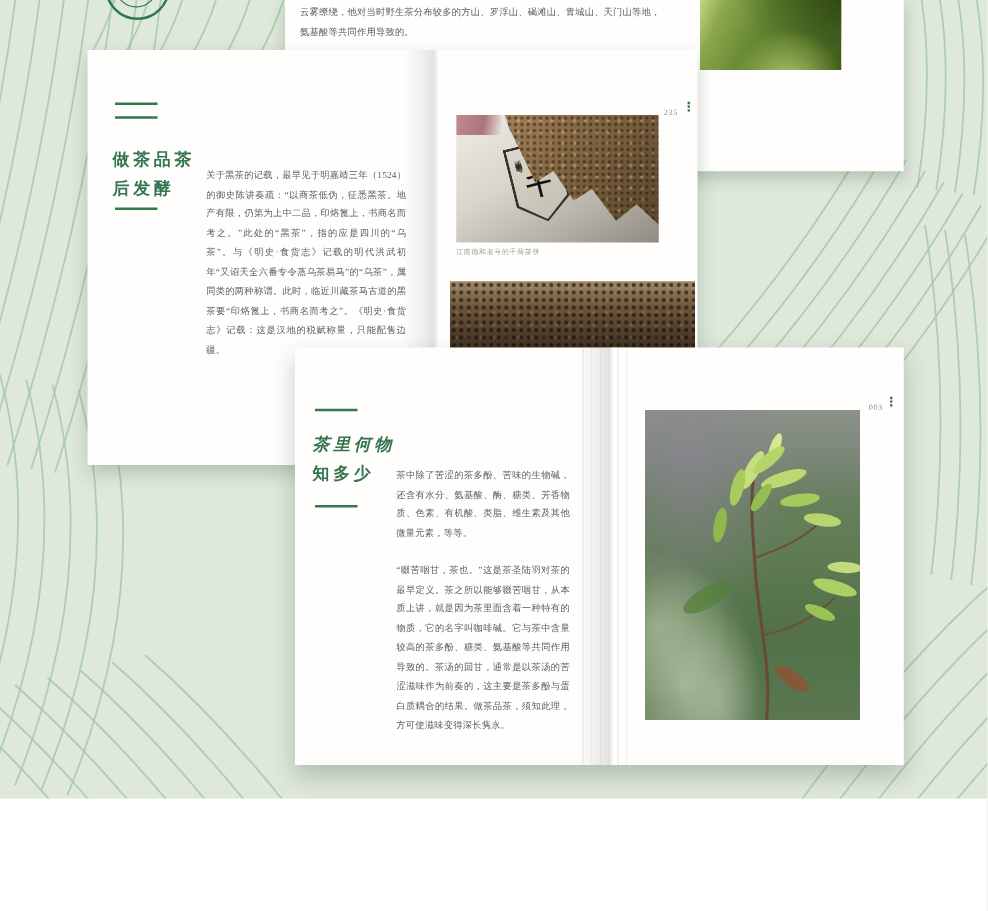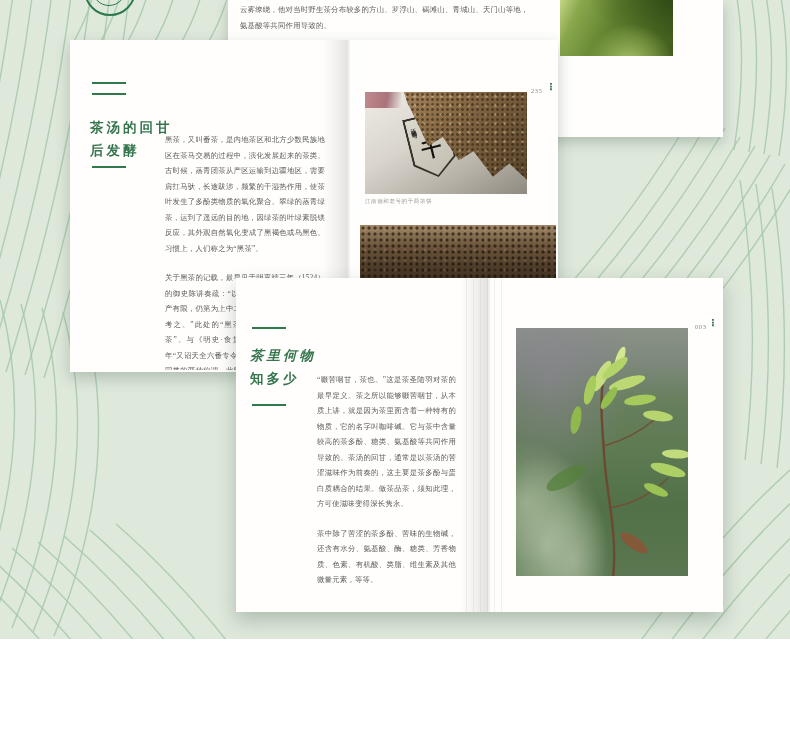--- a/index.html
+++ b/index.html
@@ -157,27 +157,26 @@
       <div class="line">氨基酸等共同作用导致的。</div>
       <div class="line" style="margin-top:5px;">当初，陆羽在深山之中问茶的情景，我们只能从皇甫曾的《送陆鸿渐山人采茶回》一</div>
     </div>
     <div class="photo photo-top"></div>
   </div>
 
   <div class="spread s-mid">
     <div class="rule" style="left:22px;top:42px;"></div>
     <div class="rule" style="left:22px;top:53px;"></div>
     <div class="chapter-title" style="left:20px;top:76px;">
-      <span style="display:block;">茶汤的回甘</span>
+      <span style="display:block;">做茶品茶</span>
       <span style="display:block;">后发酵</span>
     </div>
     <div class="rule" style="left:22px;top:126px;"></div>
 
     <div class="body-col" style="left:95px;top:92px;width:160px;max-height:238px;">
-      <p>黑茶，又叫番茶，是内地茶区和北方少数民族地区在茶马交易的过程中，演化发展起来的茶类。古时候，蒸青团茶从产区运输到边疆地区，需要肩扛马驮，长途跋涉，频繁的干湿热作用，使茶叶发生了多酚类物质的氧化聚合。翠绿的蒸青绿茶，运到了遥远的目的地，因绿茶的叶绿素脱镁反应，其外观自然氧化变成了黑褐色或乌黑色。习惯上，人们称之为“黑茶”。</p>
       <p>关于黑茶的记载，最早见于明嘉靖三年（1524）的御史陈讲奏疏：“以商茶低伪，征悉黑茶。地产有限，仍第为上中二品，印烙篦上，书商名而考之。”此处的“黑茶”，指的应是四川的“乌茶”。与《明史·食货志》记载的明代洪武初年“又诏天全六番专令蒸乌茶易马”的“乌茶”，属同类的两种称谓。此时，临近川藏茶马古道的黑茶要“印烙篦上，书商名而考之”。《明史·食货志》记载：这是汉地的税赋称量，只能配售边疆。</p>
     </div>
 
     <div class="spine" style="left:253px;width:50px;"></div>
 
     <div class="pagenum" style="left:461px;top:47px;">235</div>
     <div class="marker" style="left:476px;top:42px;">⋮</div>
 
     <div class="photo photo1">
       <div class="photo1-cloth"></div>
@@ -196,22 +195,22 @@
 
   <div class="spread s-bot">
     <div class="rule" style="left:16px;top:49px;"></div>
     <div class="chapter-title" style="left:14px;top:66px;">
       <span style="display:block;font-style:italic;">茶里何物</span>
       <span style="display:block;">知多少</span>
     </div>
     <div class="rule" style="left:16px;top:126px;"></div>
 
     <div class="body-col" style="left:81px;top:94px;width:139px;max-height:220px;">
+      <p>茶中除了苦涩的茶多酚、苦味的生物碱，还含有水分、氨基酸、酶、糖类、芳香物质、色素、有机酸、类脂、维生素及其他微量元素，等等。</p>
       <p>“啜苦咽甘，茶也。”这是茶圣陆羽对茶的最早定义。茶之所以能够啜苦咽甘，从本质上讲，就是因为茶里面含着一种特有的物质，它的名字叫咖啡碱。它与茶中含量较高的茶多酚、糖类、氨基酸等共同作用导致的。茶汤的回甘，通常是以茶汤的苦涩滋味作为前奏的，这主要是茶多酚与蛋白质耦合的结果。做茶品茶，须知此理，方可使滋味变得深长隽永。</p>
-      <p>茶中除了苦涩的茶多酚、苦味的生物碱，还含有水分、氨基酸、酶、糖类、芳香物质、色素、有机酸、类脂、维生素及其他微量元素，等等。</p>
 
     </div>
 
     <div class="spine" style="left:224px;width:56px;"></div>
     <div class="pagecurl" style="left:230px;width:40px;"></div>
 
     <div class="pagenum" style="left:459px;top:45px;">003</div>
     <div class="marker" style="left:472px;top:40px;">⋮</div>
 
     <div class="photo photo-branch">

